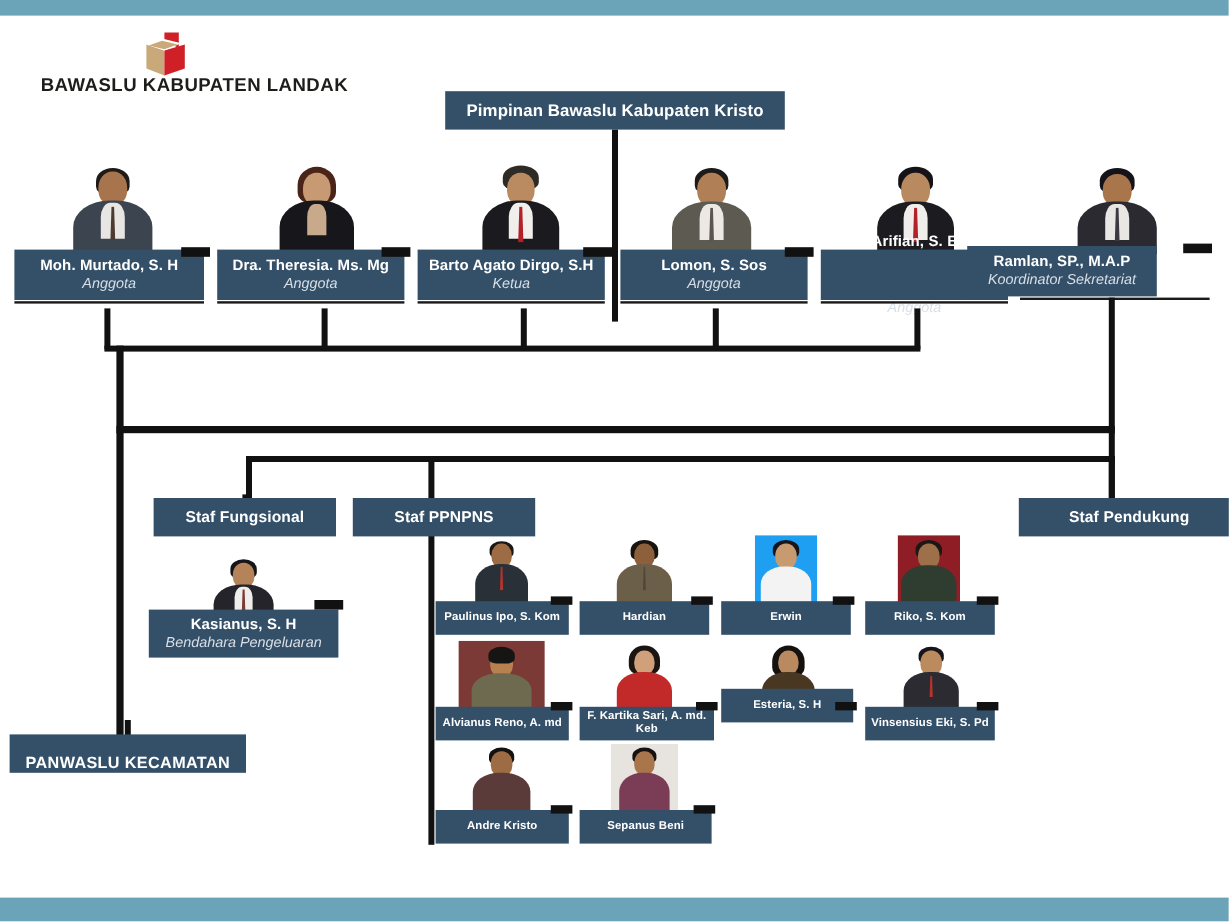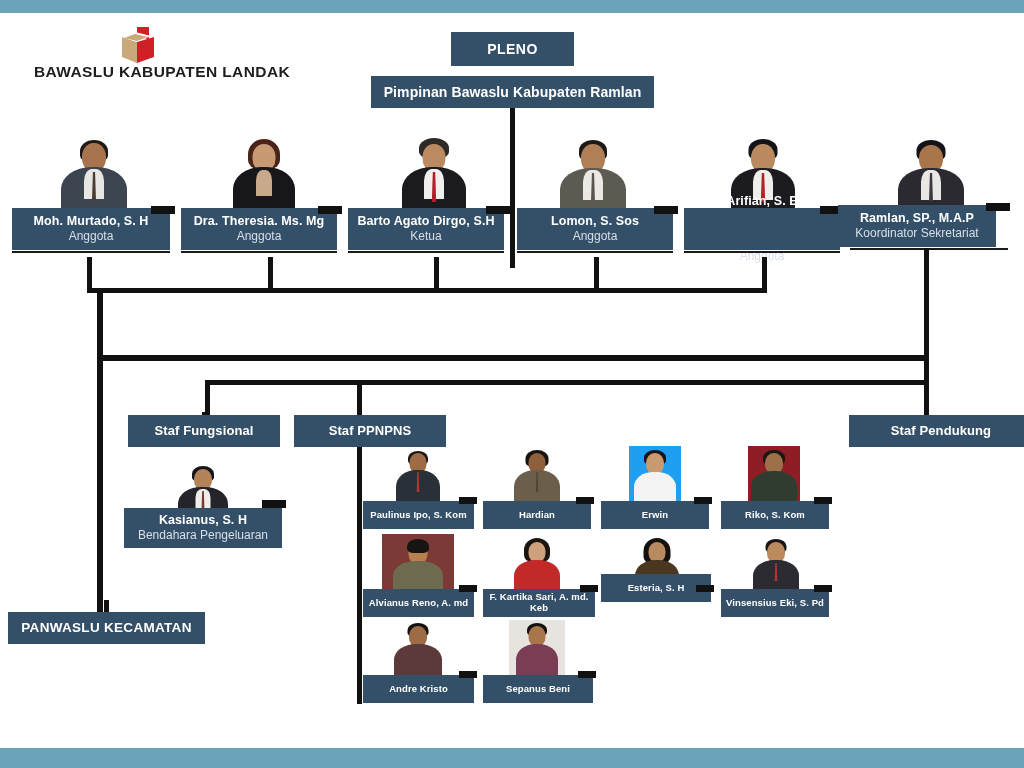--- a/index.html
+++ b/index.html
@@ -63,20 +63,21 @@
     justify-content: center;
     text-align: center;
     line-height: 1.15;
   }
   .nbox .nm {
     font-weight: bold;
     font-size: 12.5px;
     letter-spacing: .1px;
   }
   .nbox .rl {
+    font-style: italic;
     font-size: 12px;
     color: #d8dfe6;
     margin-top: 2px;
   }
 
   
   .nub {
     position: absolute;
     background: #111111;
     height: 8px;
@@ -148,26 +149,23 @@
         <path d="M7 13 L20 8 L36 12 L22 18 Z" fill="#ffffff"></path>
         <path d="M9 14 L20 10 L33 13 L22 17 Z" fill="#c9a87a"></path>
         <path d="M22 6 L30 6 L30 14 L26 12 L22 14 Z" fill="#ffffff" opacity="0"></path>
       </svg>
     </div>
     <div class="title-lines">
       <div>BAWASLU KABUPATEN LANDAK</div>
     </div>
   </div>
 
-  <div class="nbox" style="left:451px; top:32px; width:123px; height:34px;">
-    <span class="nm" style="font-size:14px;letter-spacing:.5px;">PLENO</span>
-  </div>
 
   <div class="nbox" style="left:371px; top:76px; width:283px; height:32px;">
-    <span class="nm" style="font-size:14px;">Pimpinan Bawaslu Kabupaten Ramlan</span>
+    <span class="nm" style="font-size:14px;">Pimpinan Bawaslu Kabupaten Kristo</span>
   </div>
 
   <div class="ln" style="left:510px; top:108px; width:5px; height:160px;"></div>
 
   <div class="photo" style="left:52px; top:134px; width:84px; height:78px;">
     <div class="ph-bg" style="background:#ffffff"></div>
     <div class="ph-hair" style="top:6px;width:28px;height:22px;background:#1d1a18"></div>
     <div class="ph-head" style="top:9px;width:24px;height:28px;background:#a8744d"></div>
     <div class="ph-body" style="top:33px;width:66px;height:48px;background:#3c4450"></div>
     <div class="ph-shirt" style="top:35px;width:20px;height:30px;background:#e8e6e2"></div>
@@ -246,21 +244,21 @@
   <div class="nub" style="left:654px; top:206px; width:24px;"></div>
   <div class="ubar" style="left:517px; top:251px; width:156px;"></div>
 
   <div class="nbox" style="left:684px; top:208px; width:156px; height:42px;gap:40px;">
     <span class="nm">Arifian, S. E</span>
     <span class="rl">Anggota</span>
   </div>
   <div class="nub" style="left:820px; top:206px; width:24px;"></div>
   <div class="ubar" style="left:684px; top:251px; width:156px;"></div>
 
-  <div class="nbox" style="left:838px; top:205px; width:158px; height:42px;">
+  <div class="nbox" style="left:806px; top:205px; width:158px; height:42px;">
     <span class="nm">Ramlan, SP., M.A.P</span>
     <span class="rl">Koordinator Sekretariat</span>
   </div>
   <div class="nub" style="left:986px; top:203px; width:24px;"></div>
   <div class="ubar" style="left:850px; top:248px; width:158px;"></div>
 
   <div class="ln" style="left:87px;  top:257px; width:5px; height:34px;"></div>
   <div class="ln" style="left:268px; top:257px; width:5px; height:34px;"></div>
   <div class="ln" style="left:434px; top:257px; width:5px; height:34px;"></div>
   <div class="ln" style="left:594px; top:257px; width:5px; height:34px;"></div>
@@ -287,21 +285,21 @@
   <div class="nbox" style="left:294px; top:415px; width:152px; height:32px;">
     <span class="nm" style="font-size:13px;">Staf PPNPNS</span>
   </div>
   <div class="nbox" style="left:128px; top:415px; width:152px; height:32px;">
     <span class="nm" style="font-size:13px;">Staf Fungsional</span>
   </div>
   <div class="nbox" style="left:849px; top:415px; width:184px; height:32px;text-align:center;">
     <span class="nm" style="font-size:13px;">Staf Pendukung</span>
   </div>
 
-  <div class="nbox" style="left:8px; top:612px; width:197px; height:32px;">
+  <div class="nbox" style="left:8px; top:612px; width:197px; height:32px;justify-content:flex-end;">
     <span class="nm" style="font-size:13.5px;letter-spacing:.3px;">PANWASLU KECAMATAN</span>
   </div>
 
   <div class="photo" style="left:172px; top:463px; width:62px; height:58px;">
     <div class="ph-bg" style="background:#ffffff"></div>
     <div class="ph-hair" style="top:3px;width:22px;height:16px;background:#16151a"></div>
     <div class="ph-head" style="top:6px;width:18px;height:21px;background:#b4835a"></div>
     <div class="ph-body" style="top:24px;width:50px;height:36px;background:#24242a"></div>
     <div class="ph-shirt" style="top:26px;width:15px;height:22px;background:#f0eeea"></div>
     <div class="ph-tie" style="top:28px;width:7px;height:21px;background:#7a3a35"></div>

